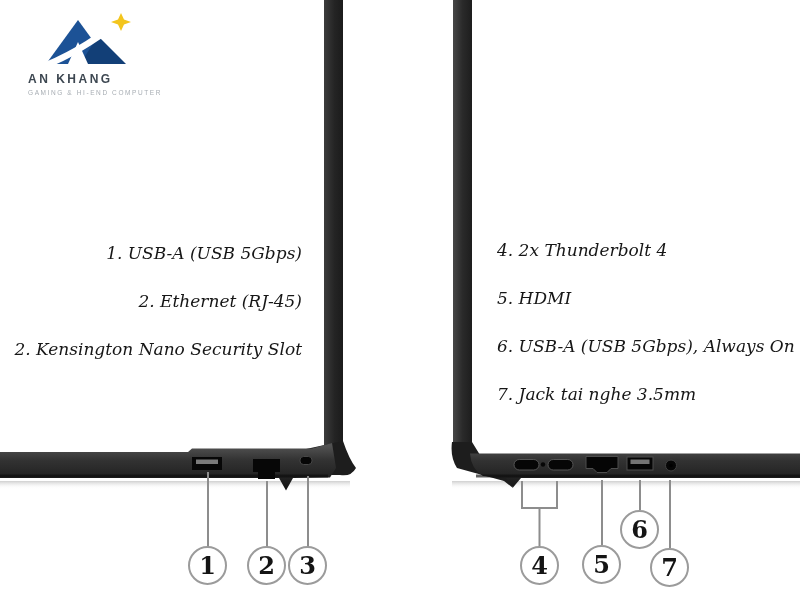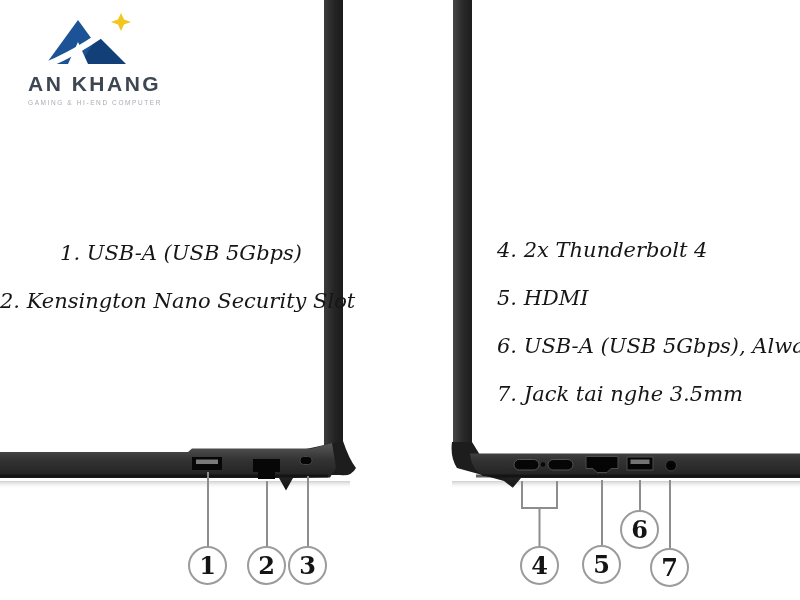--- a/index.html
+++ b/index.html
@@ -5,31 +5,31 @@
   html,body { margin:0; padding:0; background:#fff; }
   .stage {
     position:relative; width:800px; height:600px; background:#ffffff;
     overflow:hidden; font-family:"DejaVu Serif", serif;
   }
   
   .brand { position:absolute; left:28px; top:12px; width:150px; }
   .brand svg { display:block; margin-left:6px; }
   .brand-name {
     font-family:"Liberation Sans", sans-serif; font-weight:bold;
-    font-size:21px; letter-spacing:2.5px; color:#3d4751; margin-top:2px;
+    font-size:12px; letter-spacing:2.5px; color:#3d4751; margin-top:2px;
     white-space:nowrap;
   }
   .brand-tagline {
     font-family:"Liberation Sans", sans-serif; font-size:6.5px;
     letter-spacing:1.6px; color:#a7adb3; margin-top:3px; white-space:nowrap;
   }
   
   .callouts { position:absolute; }
   .callouts .co {
-    height:48px; line-height:48px; font-style:italic; font-size:21px;
+    height:48px; line-height:48px; font-style:italic; font-size:17px;
     color:#161616; white-space:nowrap;
   }
   .callouts-left  { top:229px; left:0;   width:302px; text-align:right; }
   .callouts-right { top:226px; left:497px; text-align:left; }
   
   .marker {
     position:absolute; width:39px; height:39px; box-sizing:border-box;
     border:2.5px solid #9b9b9b; border-radius:50%; background:#fff;
     display:flex; align-items:center; justify-content:center;
     font-weight:bold; font-size:24px; color:#141414;
@@ -130,20 +130,21 @@
       <polygon points="44,30 54,52 34,52" fill="#ffffff"></polygon>
       <path d="M2,57 Q44,42 84,10" stroke="#ffffff" stroke-width="6.5" fill="none"></path>
       <path d="M87,1 L90,7.5 L97,10 L90,12.5 L87,19 L84,12.5 L77,10 L84,7.5 Z" fill="#f3c51d"></path>
     </svg>
     <div class="brand-name">AN KHANG</div>
     <div class="brand-tagline">GAMING &amp; HI-END COMPUTER</div>
   </div>
 
   <div class="callouts callouts-left">
     <div class="co">1. USB-A (USB 5Gbps)</div>
+    <div class="co">2. Ethernet (RJ-45)</div>
     <div class="co">2. Kensington Nano Security Slot</div>
   </div>
 
   <div class="callouts callouts-right">
     <div class="co">4. 2x Thunderbolt 4</div>
     <div class="co">5. HDMI</div>
     <div class="co">6. USB-A (USB 5Gbps), Always On</div>
     <div class="co">7. Jack tai nghe 3.5mm</div>
   </div>
 

